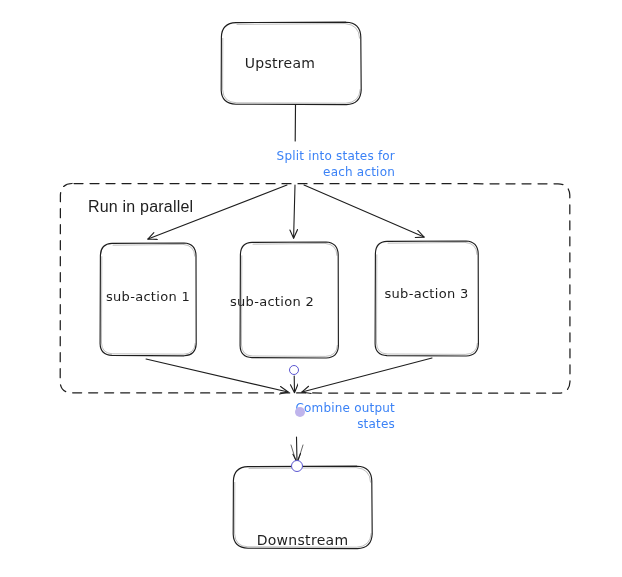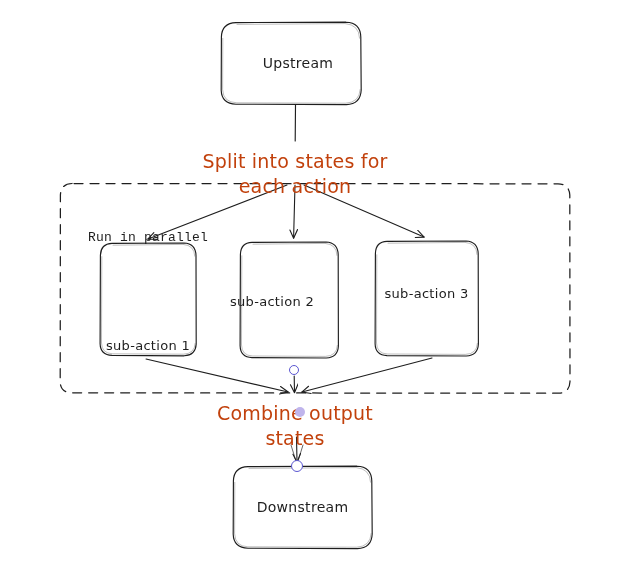--- a/index.html
+++ b/index.html
@@ -38,38 +38,37 @@
     letter-spacing: 0.3px;
     z-index: 4;
   }
   .node-label {
     display: block;
     line-height: 1.25;
     white-space: pre-line;
   }
   .edge-label {
     position: absolute;
-    color: #c2410c;
+    color: #3b82f6;
     font-family: "DejaVu Sans", sans-serif;
-    font-size: 19px;
+    font-size: 12px;
     line-height: 1.3;
-    text-align: center;
+    text-align: right;
     white-space: pre-line;
     letter-spacing: 0.2px;
     background: transparent;
     z-index: 5;
   }
   .group-label {
     position: absolute;
     color: #1e1e1e;
-    font-family: Liberation Mono, monospace;
-    font-size: 13px;
+    font-family: Liberation Sans, sans-serif;
+    font-size: 16px;
     letter-spacing: 0.2px;
     z-index: 5;
-    margin-top: 32px;
   }
   .anchor-ring {
     position: absolute;
     box-sizing: border-box;
     border: 1.4px solid #5b57d1;
     border-radius: 50%;
     background: #ffffff;
     z-index: 7;
   }
   .anchor-dot {
@@ -144,37 +143,37 @@
       <path d="M432,358 L302,392" fill="none" stroke="#1e1e1e" stroke-width="1.1" stroke-linecap="round" marker-end="url(#ah)"></path>
     </g>
 
     <g>
       <path d="M296.5,437 L297,462" fill="none" stroke="#1e1e1e" stroke-width="1.1" stroke-linecap="round" marker-end="url(#ah)"></path>
       <path d="M291,445 L296.4,462.5" fill="none" stroke="#1e1e1e" stroke-width="0.85" stroke-linecap="round" opacity="0.8"></path>
       <path d="M303,445 L297.6,462.5" fill="none" stroke="#1e1e1e" stroke-width="0.85" stroke-linecap="round" opacity="0.8"></path>
     </g>
   </svg>
 
-  <div class="node" style="left:228px; top:22px; width:140px; height:83px;">
+  <div class="node" style="left:210px; top:22px; width:140px; height:83px;">
     <span class="node-label">Upstream</span>
   </div>
 
-  <div class="node" style="left:100px; top:243px; width:96px; height:113px; align-items:flex-end; justify-content:center;border-radius:18px;">
+  <div class="node" style="left:100px; top:243px; width:96px; height:113px; align-items:center; justify-content:center;border-radius:18px;">
     <span class="node-label" style="font-size:13px; transform:translateY(-2px);">sub-action 1</span>
   </div>
 
   <div class="node" style="left:223px; top:242px; width:98px; height:116px;">
     <span class="node-label" style="font-size:13px; transform:translateY(2px);">sub-action 2</span>
   </div>
 
   <div class="node" style="left:375px; top:241px; width:103px; height:104px;">
     <span class="node-label" style="font-size:13px; transform:translateY(1px);">sub-action 3</span>
   </div>
 
-  <div class="node" style="left:233px; top:466px; width:139px; height:83px;">
+  <div class="node" style="left:233px; top:466px; width:139px; height:83px;align-items:flex-end;">
     <span class="node-label">Downstream</span>
   </div>
 
   <div class="group-label" style="left:88px; top:198px;">Run in parallel</div>
 
   <div class="edge-label" style="left:195px; top:149px; width:200px;">Split into states for
 each action</div>
 
   <div class="edge-label" style="left:195px; top:401px; width:200px;">Combine output
 states</div>

